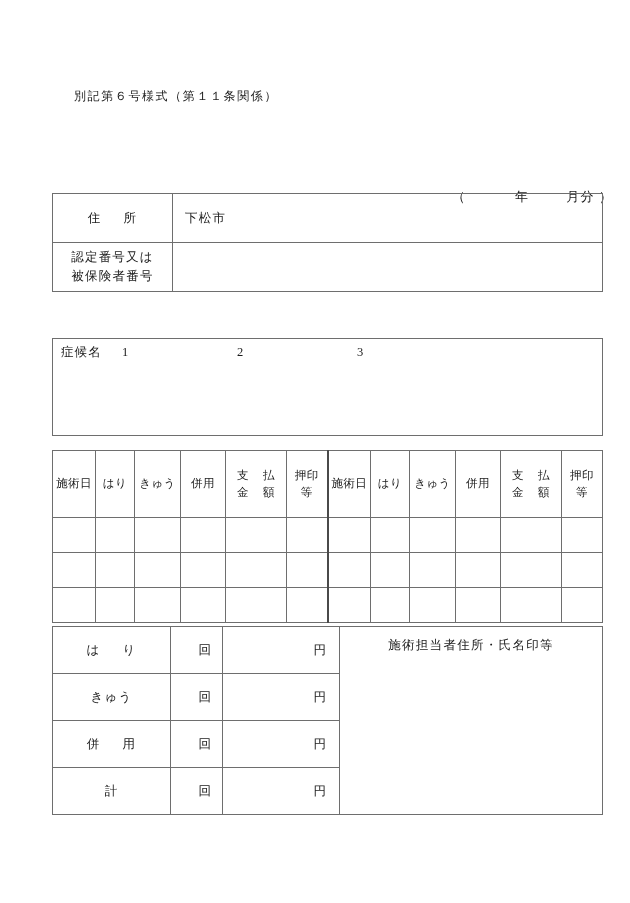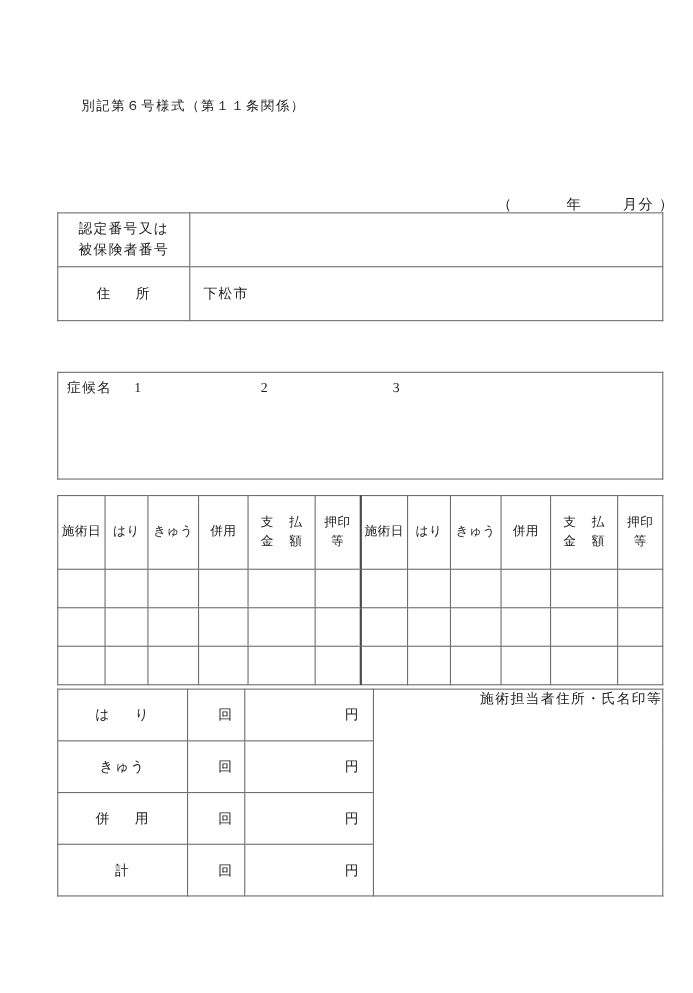--- a/index.html
+++ b/index.html
@@ -36,21 +36,21 @@
     position: absolute;
     left: 206px;
     top: 138px;
     font-size: 13.5px;
     letter-spacing: 1.7px;
     white-space: nowrap;
   }
   .period-line {
     position: absolute;
     left: 452px;
-    top: 177px;
+    top: 188px;
     font-size: 13px;
     letter-spacing: 1.2px;
     white-space: nowrap;
   }
   .period-line .gap-year { display: inline-block; width: 40px; }
   .period-line .gap-month { display: inline-block; width: 28px; }
 
   
   .tbl {
     position: absolute;
@@ -141,23 +141,23 @@
     padding-right: 10px;
     letter-spacing: 1px;
   }
   #bottom-table .sum-amount {
     text-align: right;
     padding-right: 12px;
     letter-spacing: 1px;
   }
   #bottom-table .practitioner {
     vertical-align: top;
-    text-align: right;
+    text-align: center;
     letter-spacing: 1.3px;
-    padding-top: 0;
+    padding-top: 10px;
     font-size: 12.5px;
   }
 </style>
 </head>
 <body>
 
 <div class="page">
 
   <div class="form-no">別記第６号様式（第１１条関係）</div>
 
@@ -172,30 +172,30 @@
   </div>
 
   <table class="tbl" id="ident-table">
     <colgroup>
         <col style="width:120px">
         <col style="width:430px">
       </colgroup>
     <tbody>
       <tr>
         <td class="lbl">
+          <span>住</span><span class="sp-wide"></span><span>所</span>
+        </td>
+        <td class="val">下松市</td>
+      </tr>
+      <tr>
+        <td class="lbl">
           <span class="two-line">認定番号又は</span>
           <span class="two-line">被保険者番号</span>
         </td>
         <td class="val"></td>
-      </tr>
-      <tr>
-        <td class="lbl">
-          <span>住</span><span class="sp-wide"></span><span>所</span>
-        </td>
-        <td class="val">下松市</td>
       </tr>
     </tbody>
   </table>
 
   <table class="tbl" id="symptom-table">
     <colgroup>
         <col style="width:550px">
       </colgroup>
     <tbody>
       <tr>

